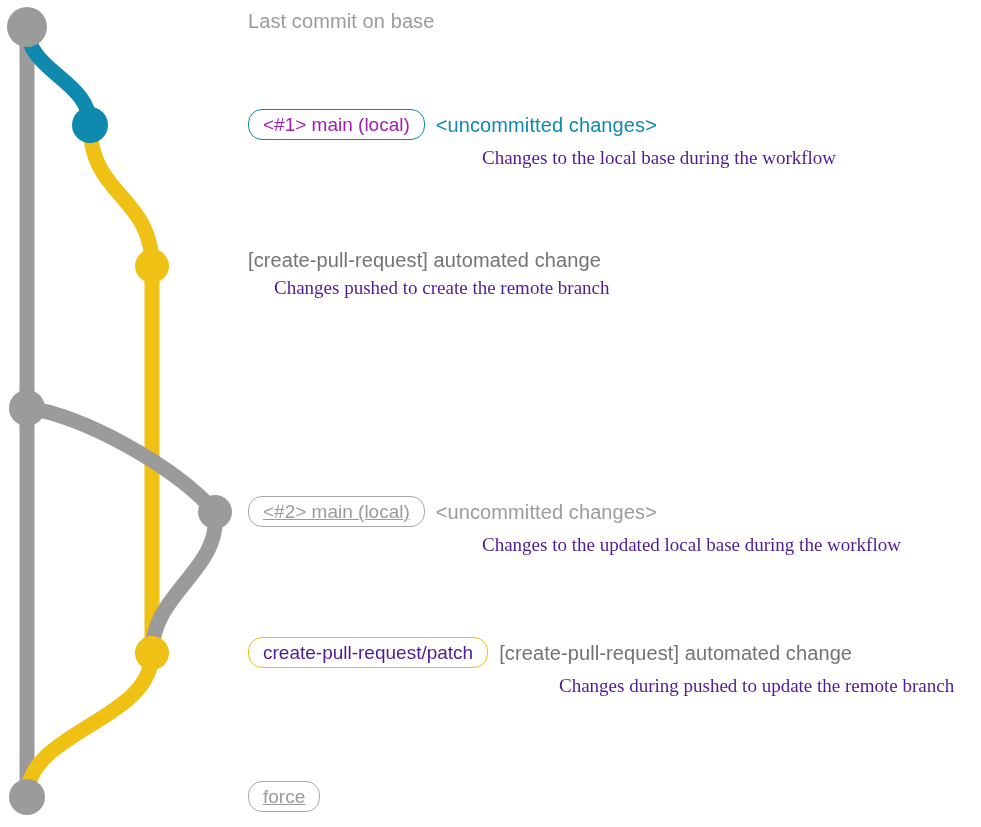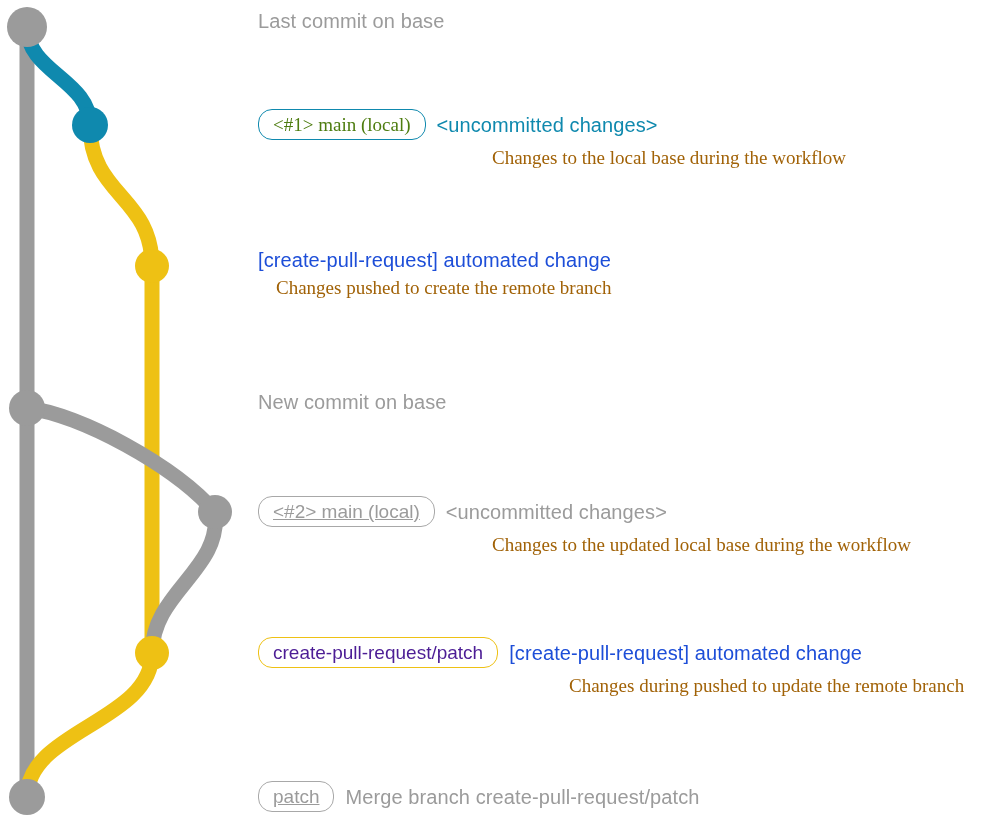--- a/index.html
+++ b/index.html
@@ -28,21 +28,21 @@
   .rows-layer {
     position: absolute;
     left: 0;
     top: 0;
     width: 981px;
     height: 827px;
   }
 
   .commit-row {
     position: absolute;
-    left: 258px;
+    left: 248px;
   }
 
   .row-main {
     display: flex;
     align-items: center;
     white-space: nowrap;
   }
 
   .ref-pill {
     display: inline-flex;
@@ -52,42 +52,42 @@
     border: 1.6px solid #9b9b9b;
     border-radius: 14px;
     height: 31px;
     padding: 0 14px;
     font-size: 19px;
     line-height: 1;
     color: #9b9b9b;
     background: #ffffff;
     margin-right: 11px;
   }
-  .ref-pill.blue   { border-color: #0f89ae; color: #4d7c0f; font-family: Liberation Serif, serif; }
+  .ref-pill.blue   { border-color: #0f89ae; color: #a21caf; }
   .ref-pill.yellow { border-color: #eec114; color: #4c1d95; }
   .ref-pill.gray   { border-color: #a8a8a8; color: #9b9b9b; text-decoration: underline; }
 
   .subject {
     font-size: 20px;
     line-height: 1;
     letter-spacing: 0.1px;
   }
   .subject.blue   { color: #0f89ae; }
-  .subject.yellow { color: #1d4ed8; }
+  .subject.yellow { color: #737373; }
   .subject.gray   { color: #9b9b9b; }
 
   .row-note {
     font-family: "Liberation Serif", serif;
     font-size: 19px;
-    color: #a16207;
+    color: #4c1d95;
     white-space: nowrap;
     margin-top: 7px;
   }
   .row-note.indent-a { margin-left: 234px; }
-  .row-note.indent-b { margin-left: 18px; }
+  .row-note.indent-b { margin-left: 26px; }
   .row-note.indent-c { margin-left: 234px; }
   .row-note.indent-d { margin-left: 311px; }
 </style>
 </head>
 <body>
 
 <svg id="graph-svg" viewBox="0 0 981 827" xmlns="http://www.w3.org/2000/svg">
 
   <path d="M 27 27 L 27 797" stroke="#9b9b9b" stroke-width="15" fill="none" stroke-linecap="round"></path>
 
@@ -124,38 +124,32 @@
         <span class="subject blue">&lt;uncommitted changes&gt;</span>
       </div>
       <div class="row-note indent-a">Changes to the local base during the workflow</div>
     </div>
     <div class="commit-row" style="top: 250px;">
       <div class="row-main">
         <span class="subject yellow">[create-pull-request] automated change</span>
       </div>
       <div class="row-note indent-b">Changes pushed to create the remote branch</div>
     </div>
-    <div class="commit-row" style="top: 392px;">
-      <div class="row-main">
-        <span class="subject gray">New commit on base</span>
-      </div>
-    </div>
     <div class="commit-row" style="top: 496px;">
       <div class="row-main">
         <span class="ref-pill gray">&lt;#2&gt; main (local)</span>
         <span class="subject gray">&lt;uncommitted changes&gt;</span>
       </div>
       <div class="row-note indent-c">Changes to the updated local base during the workflow</div>
     </div>
     <div class="commit-row" style="top: 637px;">
       <div class="row-main">
         <span class="ref-pill yellow">create-pull-request/patch</span>
         <span class="subject yellow">[create-pull-request] automated change</span>
       </div>
       <div class="row-note indent-d">Changes during pushed to update the remote branch</div>
     </div>
     <div class="commit-row" style="top: 781px;">
       <div class="row-main">
-        <span class="ref-pill gray">patch</span>
-        <span class="subject gray">Merge branch create-pull-request/patch</span>
+        <span class="ref-pill gray">force</span>
       </div>
     </div>
   </div>
 
 </body></html>

